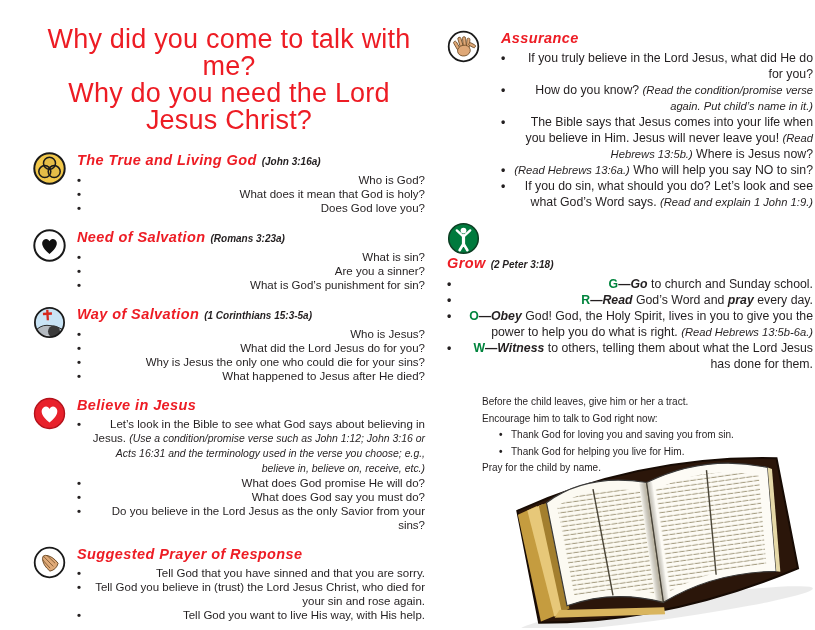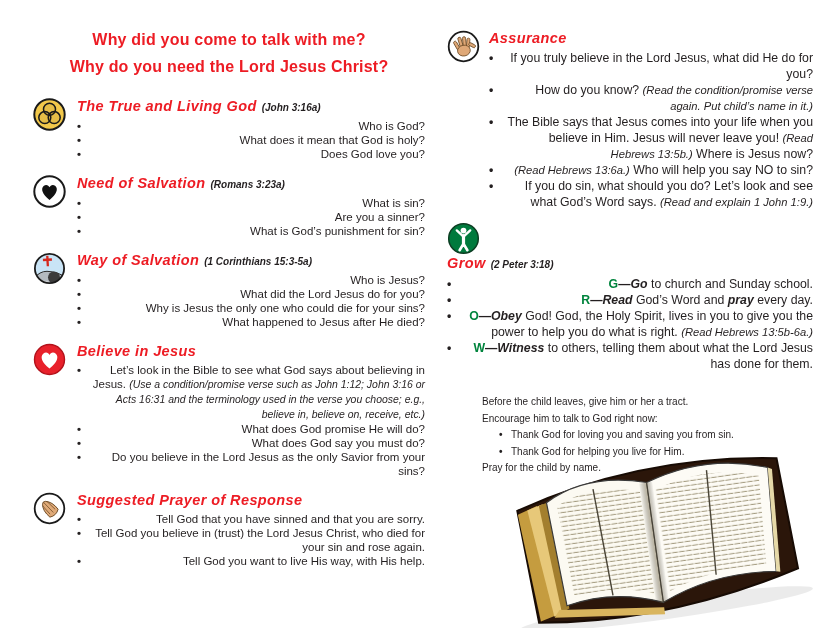--- a/index.html
+++ b/index.html
@@ -17,22 +17,22 @@
     overflow:hidden;
   }
   
   .col-left{position:absolute;left:33px;top:26px;width:392px;}
   .col-right{position:absolute;left:447px;top:30px;width:366px;}
 
   
   .page-title{
     text-align:center;
     color:var(--red);
-    font-weight:700;
-    font-size:16px;
+    font-weight:400;
+    font-size:27px;
     line-height:27px;
     letter-spacing:.2px;
     margin:0 0 18px 0;
   }
 
   
   .section{display:flex;margin:0 0 14px 0;}
   .icon-wrap{flex:none;width:33px;height:33px;margin-right:11px;}
   .icon-wrap svg{display:block;}
   .content{flex:1;min-width:0;}
@@ -202,21 +202,21 @@
           <li><span class="n">Tell God you believe in (trust) the Lord Jesus Christ, who died for your sin and rose again.</span></li>
           <li><span class="n">Tell God you want to live His way, with His help.</span></li>
         </ul>
       </div>
     </div>
 
   </div>
 
   <div class="col-right">
 
-    <div class="section" style="margin-bottom:12px;">
+    <div class="section" style="margin-bottom:12px;gap:12px;">
       <div class="icon-wrap" style="margin-right:9px;">
         <svg width="33" height="33" viewBox="0 0 33 33">
           <circle cx="16.5" cy="16.5" r="14.8" fill="#ffffff" stroke="#1a1a1a" stroke-width="1.8"></circle>
           <g fill="#DFA877" stroke="#6b4a26" stroke-width="0.8" transform="rotate(-10 16.5 16.5)">
             <rect x="8.6" y="9.6" width="3" height="10" rx="1.5" transform="rotate(-20 10.1 14.6)"></rect>
             <rect x="12.8" y="6.6" width="3.1" height="12" rx="1.55" transform="rotate(-7 14.35 12.6)"></rect>
             <rect x="16.6" y="6.9" width="3.1" height="12" rx="1.55" transform="rotate(4 18.15 12.9)"></rect>
             <rect x="20.2" y="9" width="2.9" height="10.2" rx="1.45" transform="rotate(15 21.65 14.1)"></rect>
             <rect x="21.6" y="15.2" width="7.2" height="3" rx="1.5" transform="rotate(38 25.2 16.7)"></rect>
             <ellipse cx="16.2" cy="20.6" rx="6.4" ry="5.4"></ellipse>

